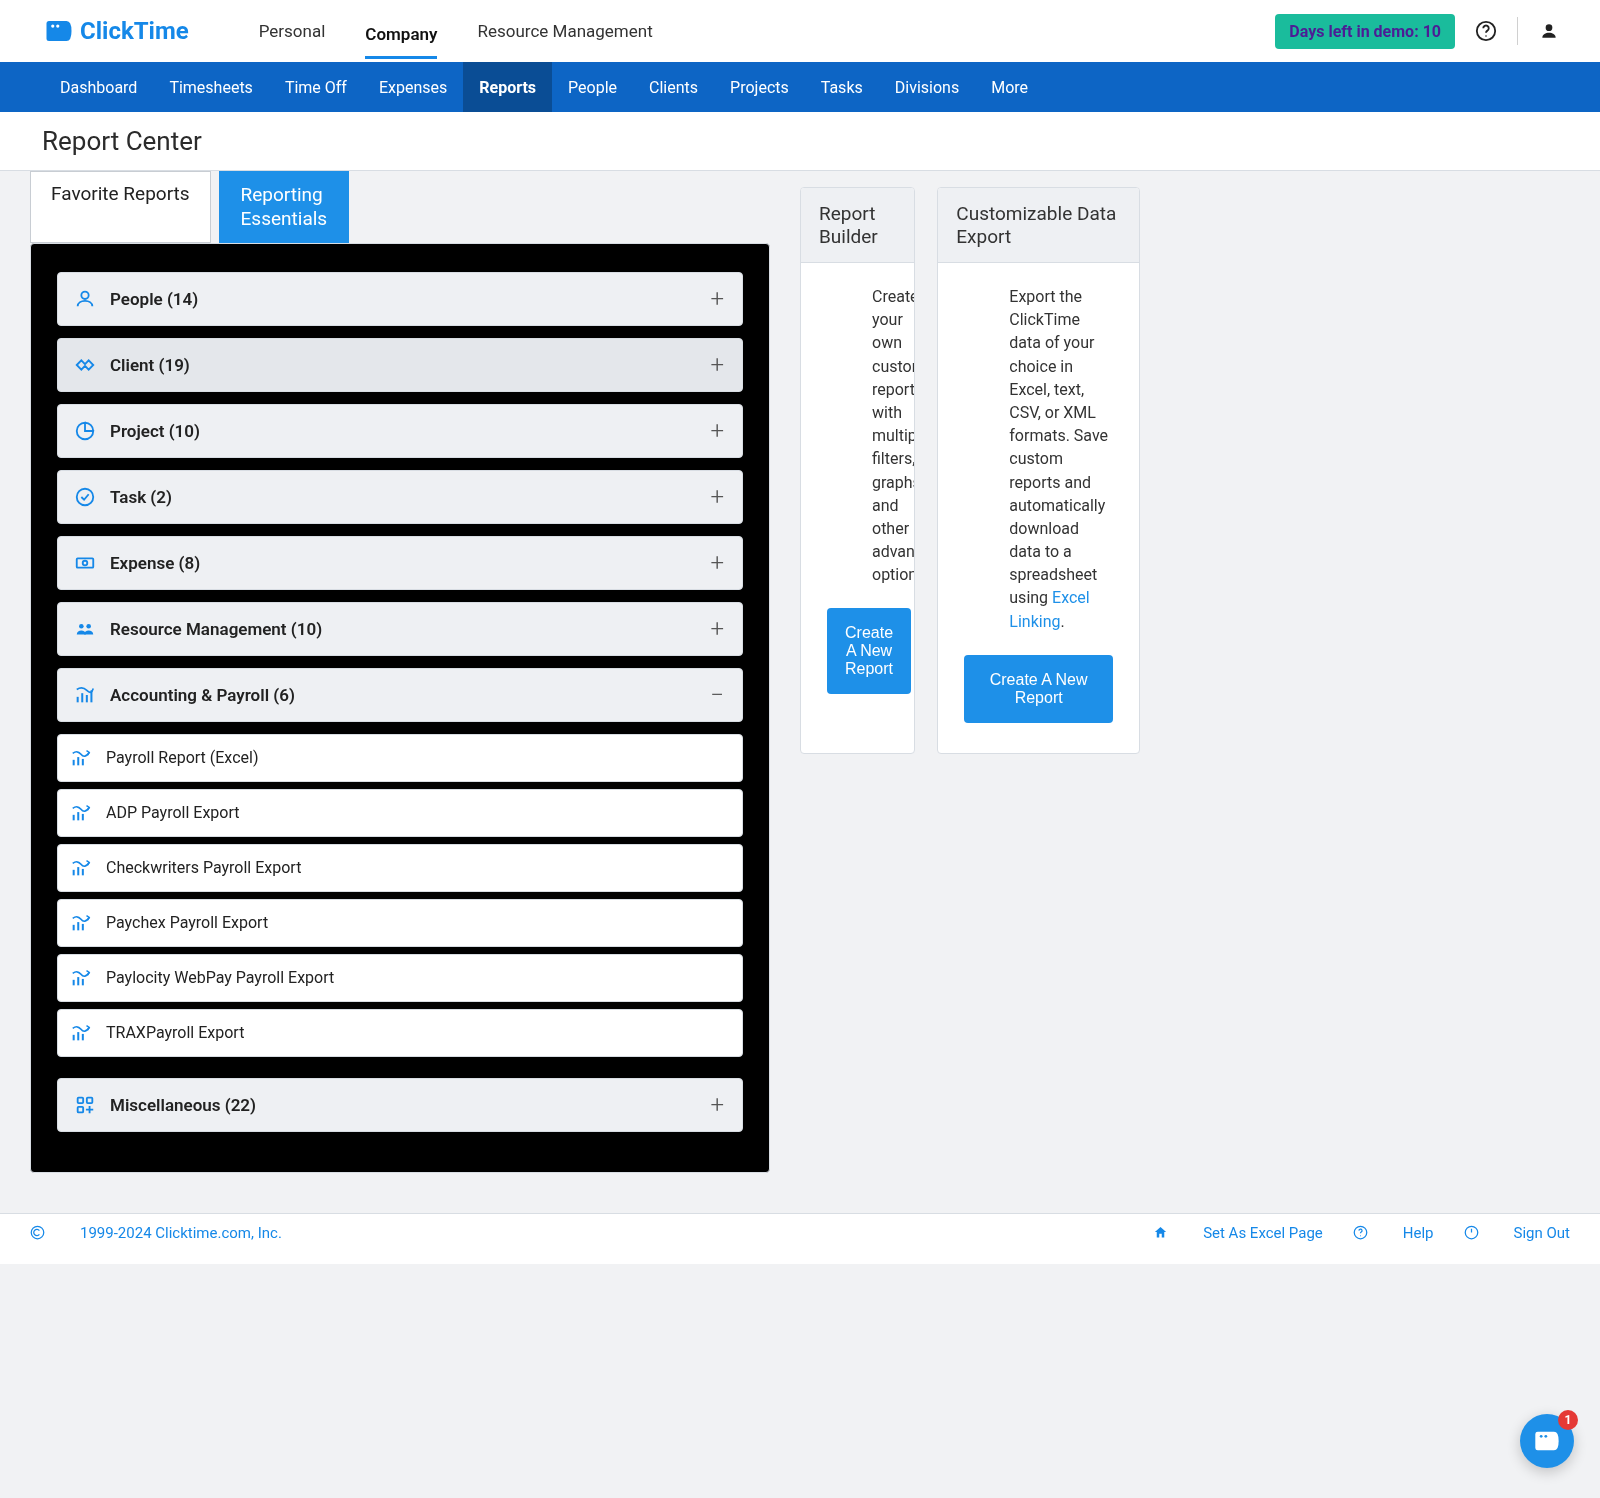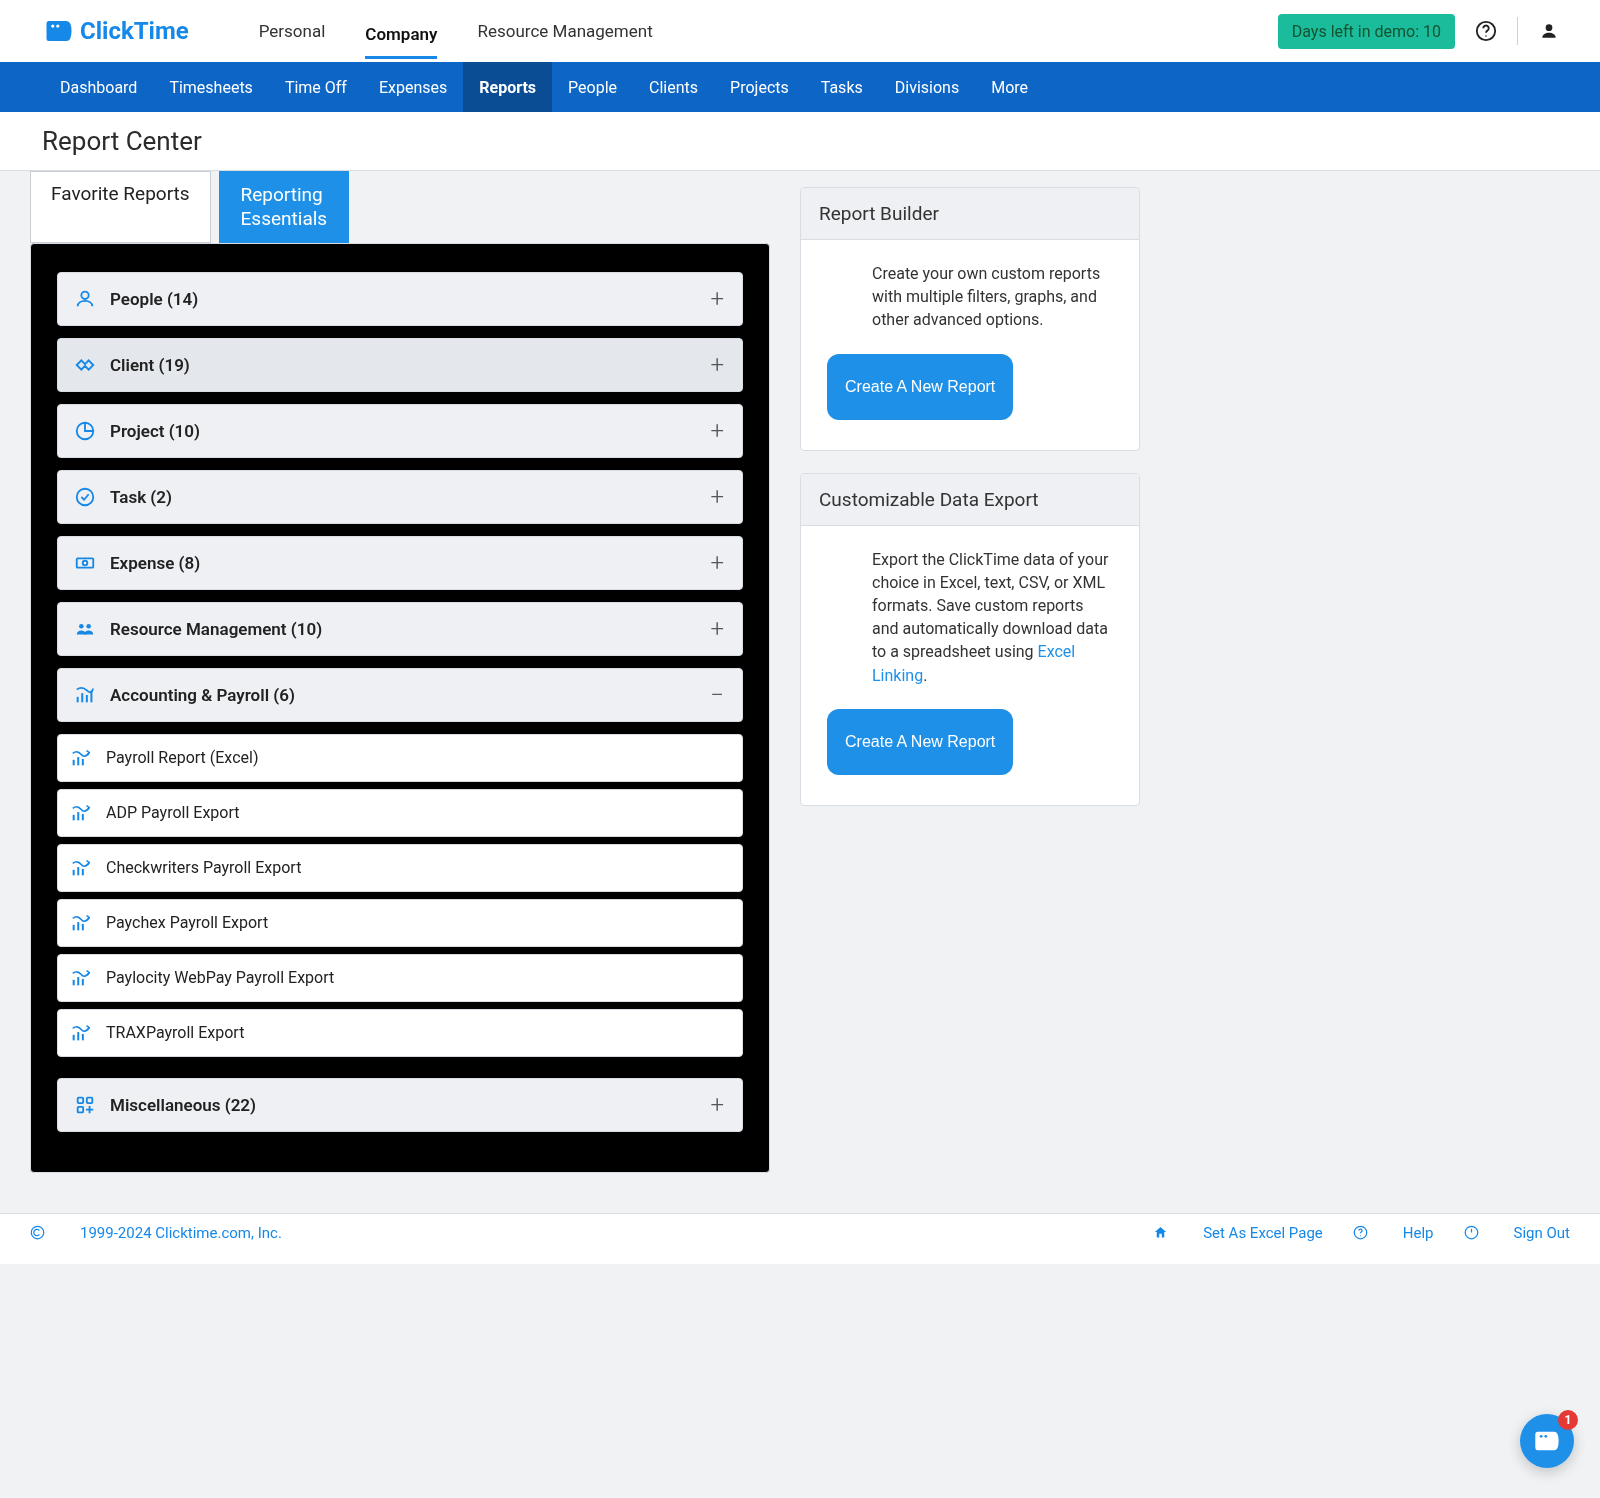--- a/index.html
+++ b/index.html
@@ -26,22 +26,22 @@
     font-weight: 700;
     margin-right: 70px;
   }
   .logo svg { width: 30px; height: 30px; }
   .topnav { display: flex; gap: 40px; align-items: flex-end; flex: 1; }
   .topnav-item { color: #333; font-size: 17px; cursor: pointer; padding: 6px 0; }
   .topnav-item.active { color: #111; font-weight: 600; border-bottom: 3px solid #1588e8; padding-bottom: 12px; margin-bottom: -12px; }
   .right-group { display: flex; align-items: center; gap: 20px; }
   .demo-badge {
     background: #1abc9c;
-    color: #14532d;
-    font-weight: 400;
+    color: #4c1d95;
+    font-weight: 700;
     font-size: 16px;
     border-radius: 4px;
     padding: 8px 14px;
     cursor: pointer;
   }
   .help-icon, .user-icon {
     width: 22px; height: 22px;
     display: flex; align-items: center; justify-content: center;
     cursor: pointer;
     color: #222;
@@ -67,21 +67,21 @@
   .page-title {
     background: #fff;
     padding: 14px 40px 14px 42px;
     font-size: 26px;
     font-weight: 400;
     border-bottom: 1px solid #d8dde3;
   }
   
   .content { display: flex; gap: 30px; padding: 0 30px 40px 30px; align-items: flex-start; }
   .left-col { flex: 1; max-width: 740px; }
-  .right-col { width: 340px; padding-top: 16px; display: flex; flex-direction: column; gap: 22px; }
+  .right-col { width: 340px; padding-top: 16px; display: flex; flex-direction: row; gap: 22px; }
   
   .tabs { display: flex; gap: 8px; }
   .tab {
     padding: 10px 20px;
     font-size: 19px;
     cursor: pointer;
     white-space: pre-line;
     line-height: 1.25;
   }
   .tab.inactive { background: #fff; border: 1px solid #c8cdd3; color: #222; }
@@ -141,22 +141,22 @@
     font-size: 19px;
     color: #333;
     border-bottom: 1px solid #d8dde3;
   }
   .card-body { padding: 22px 26px 30px 26px; font-size: 16px; color: #333; line-height: 1.45; }
   .card-body p { margin-bottom: 22px; margin-left: 45px; }
   .btn-primary {
     background: #1e90e8;
     color: #fff;
     border: none;
-    border-radius: 12px;
-    padding: 24px 18px;
+    border-radius: 4px;
+    padding: 16px 18px;
     font-size: 16px;
     cursor: pointer;
   }
   .link { color: #1e90e8; cursor: pointer; }
   
   .footer {
     background: #fff;
     border-top: 1px solid #d8dde3;
     display: flex;
     align-items: center;

